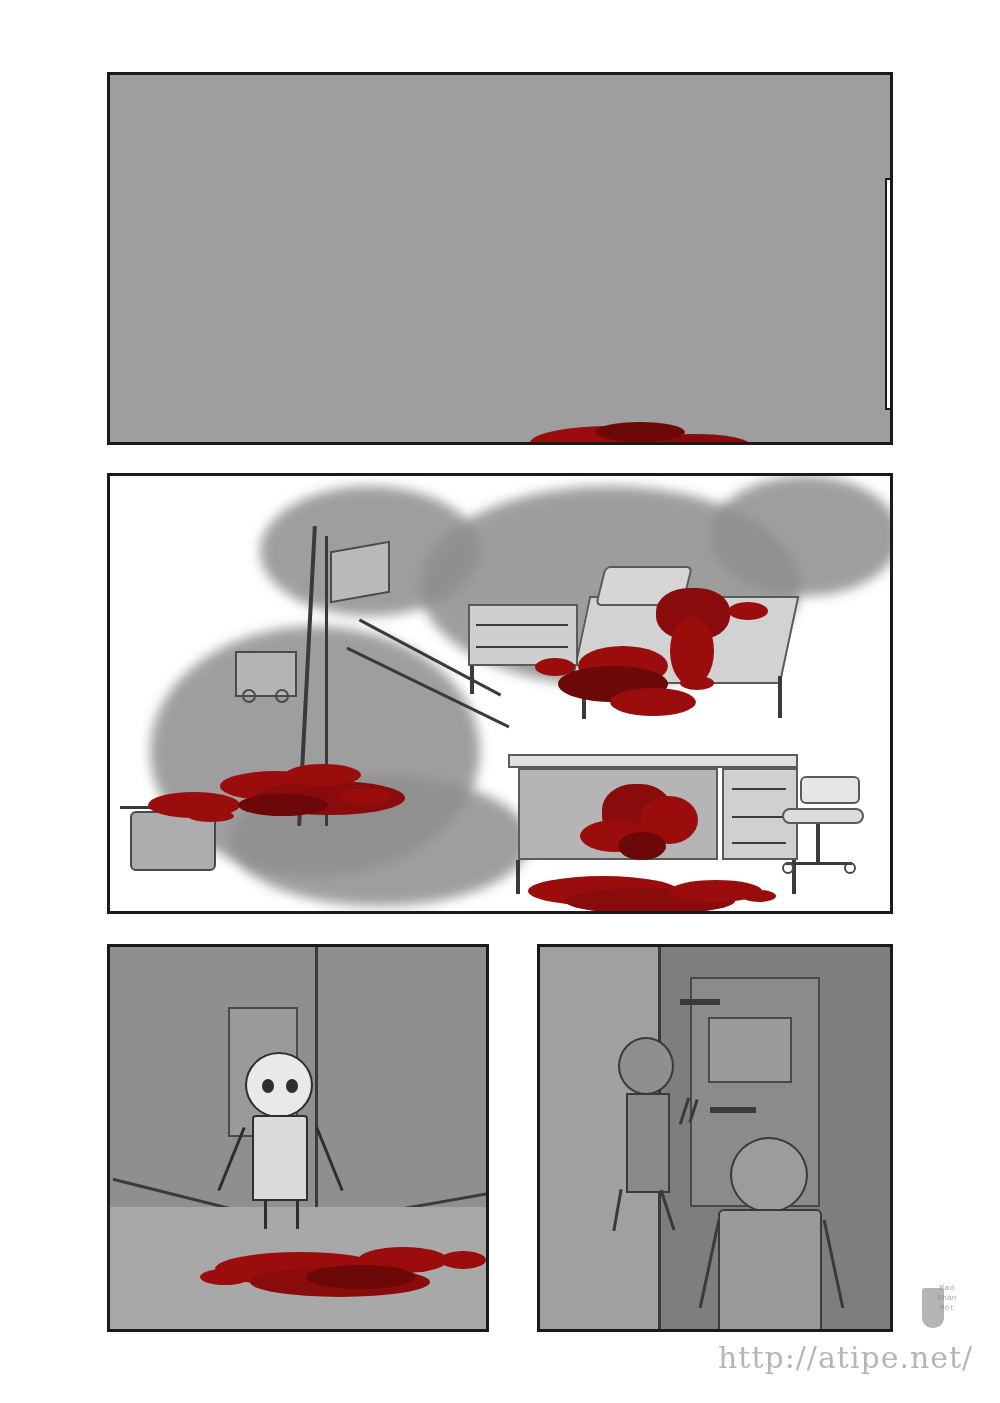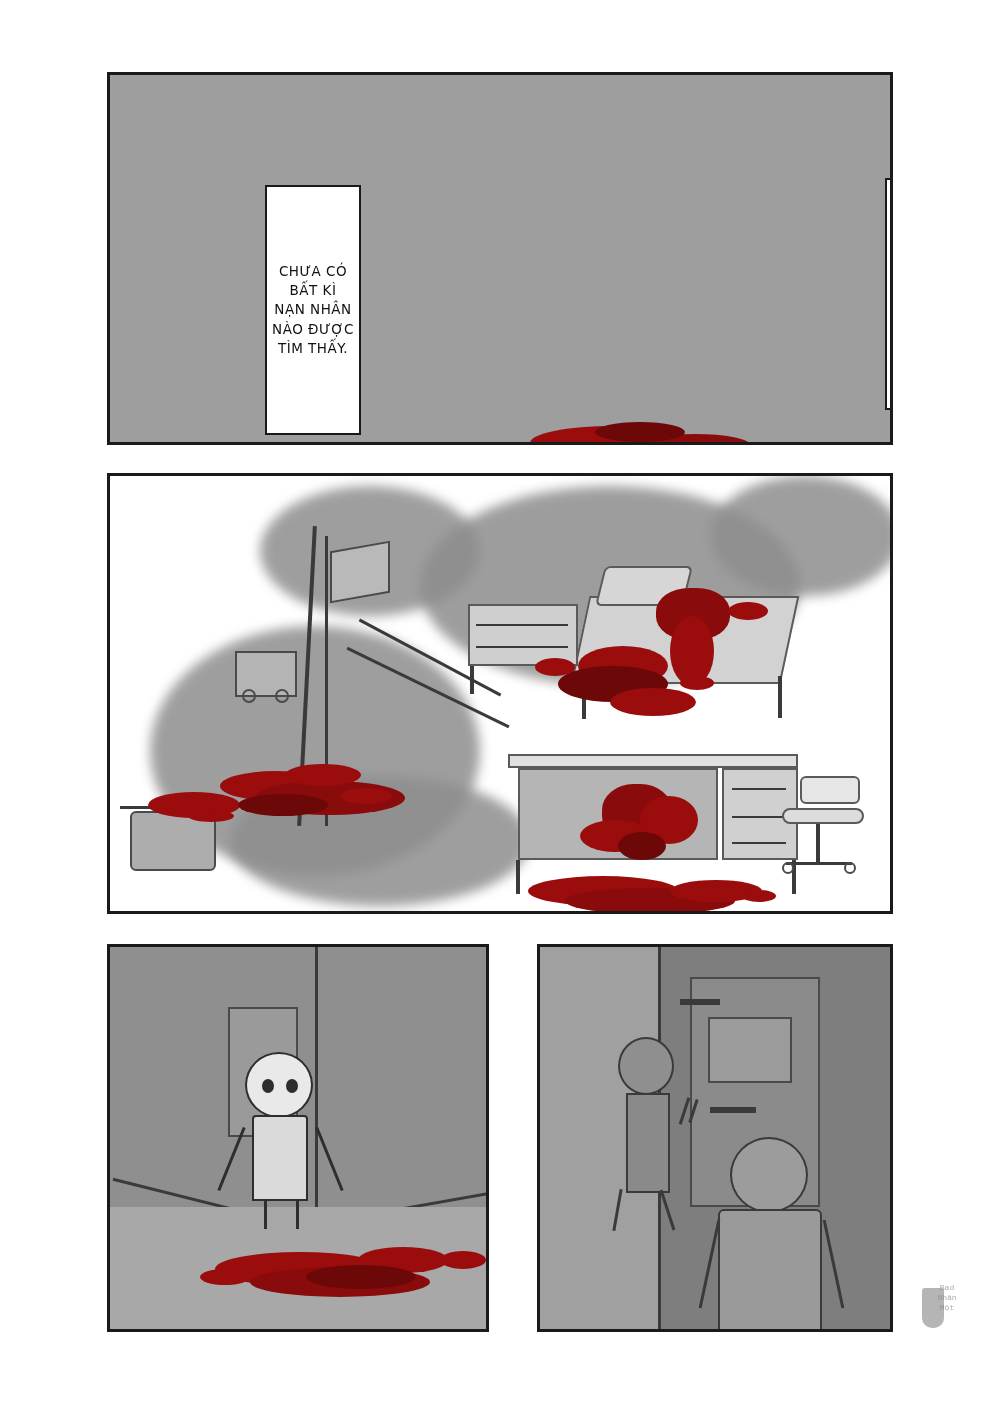--- a/index.html
+++ b/index.html
@@ -137,23 +137,20 @@
       <div class="blood" style="left:150px; top:6px;  width:165px; height:34px;"></div>
       <div class="blood" style="left:185px; top:22px; width:230px; height:30px;"></div>
       <div class="blood" style="left:95px;  top:24px; width:110px; height:30px;"></div>
 
       <div class="blood dark" style="left:260px; top:14px; width:110px; height:22px;"></div>
 
       <div class="blood deep" style="left:215px; top:2px; width:90px; height:20px;"></div>
 
     </div>
 
-    <div class="caption" id="cap-1">
-      <span>CHƯA CÓ BẤT KÌ NẠN NHÂN NÀO ĐƯỢC TÌM THẤY.</span>
-    </div>
     <div class="caption" id="cap-2">
       <span>BẤT KÌ MỘT ĐỐI TƯỢNG NÀO CHỊU ẢNH HƯỞNG CỦA SCP-835-JP SẼ ĐỘT NGỘT BIẾN MẤT, CHỈ ĐỂ LẠI MỘT VŨNG MÁU LỚN.</span>
     </div>
   </div>
 
   <div class="panel" id="panel-2">
 
     <div class="smudge" style="left:40px;  top:150px; width:330px; height:250px;"></div>
     <div class="smudge" style="left:150px; top:10px;  width:220px; height:130px;"></div>
     <div class="smudge" style="left:310px; top:10px;  width:380px; height:200px; background:#8d8d8d;"></div>
@@ -272,14 +269,17 @@
     <div class="line" style="left:292px; top:272px; width:3px; height:90px; transform:rotate(-12deg);"></div>
 
   </div>
 
   <div id="sig-mark"></div>
   <div id="signature">
     <span style="white-space:pre-line;font-family:Liberation Mono, monospace;">Bad
 Nhân
 Một</span>
   </div>
+  <div id="watermark">
+    <span>http://atipe.net/</span>
+  </div>
 
 </div>
 
 </body></html>

